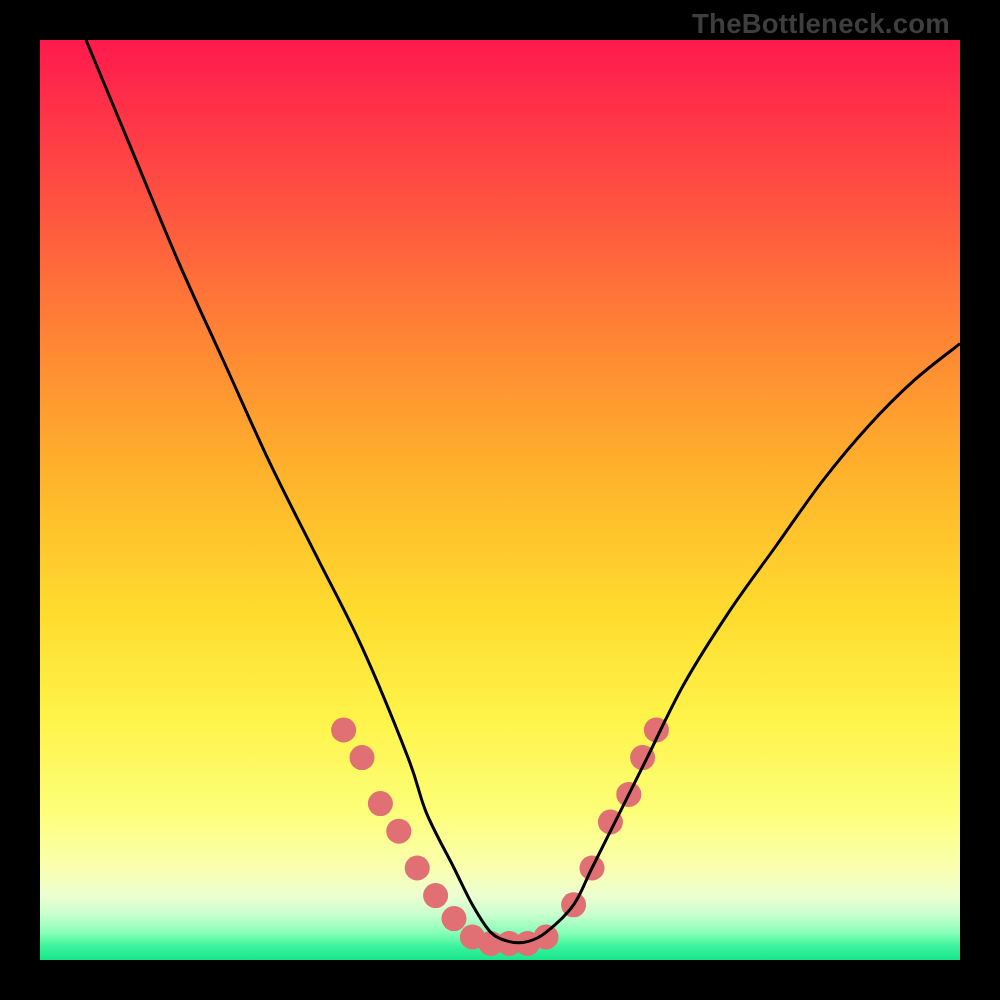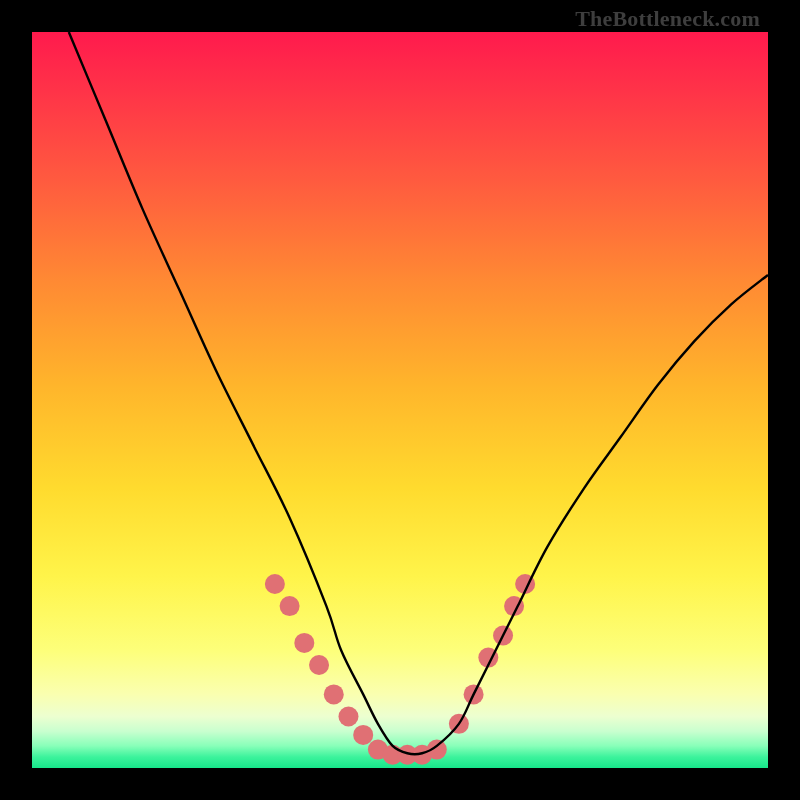--- a/index.html
+++ b/index.html
@@ -48,21 +48,21 @@
       #88ffb9 97%,
       #3cf39c 98.5%,
       #17e68a 100%
     );
   }
   .watermark {
     position: absolute;
     top: 6px;
     right: 40px;
     color: #3e3e3e;
-    font-family: Liberation Serif, serif;
+    font-family: Liberation Sans, sans-serif;
     font-size: 22px;
     font-weight: 600;
     letter-spacing: 0.2px;
     z-index: 20;
   }
   svg.curve {
     position: absolute;
     left: 0;
     top: 0;
     width: 736px;

